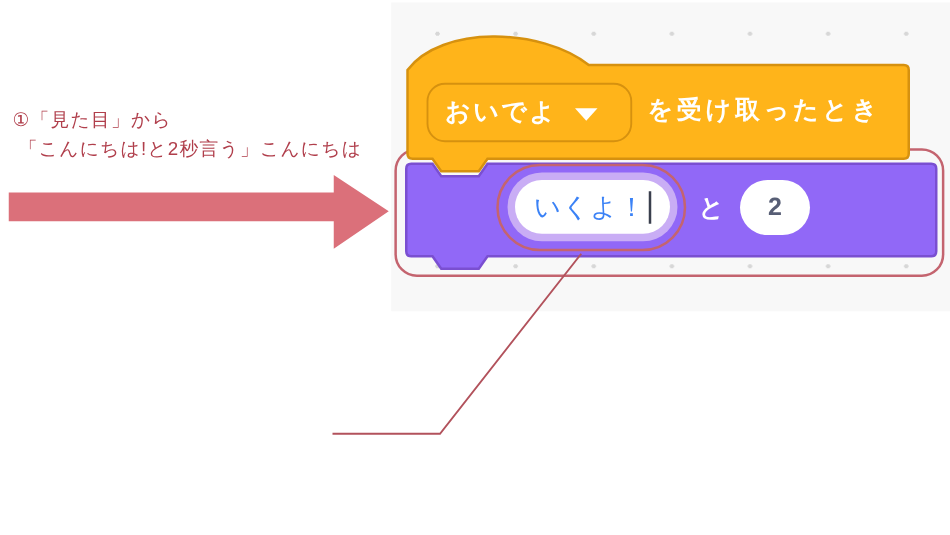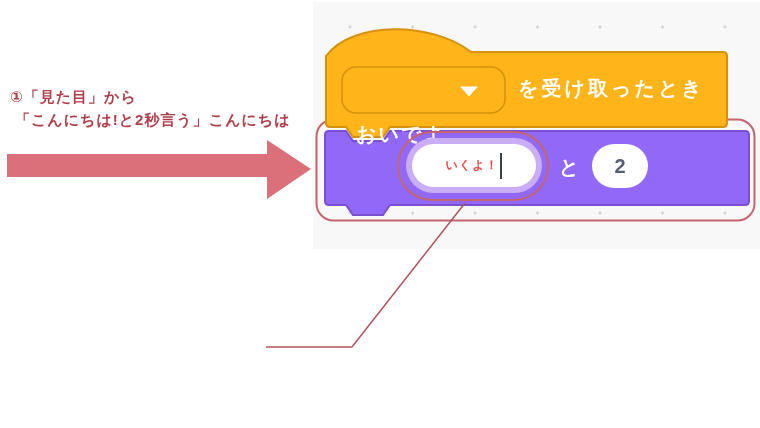--- a/index.html
+++ b/index.html
@@ -25,29 +25,29 @@
   .input-ring{
     left:397px;top:131px;width:152px;height:70px;border-radius:35px;
     border:2px solid #c4646f;background:transparent;
   }
   .input-oval{
     left:412px;top:144px;width:124px;height:43px;border-radius:21.5px;
     background:#ffffff;box-shadow:0 0 0 6px #c9adf5;
     display:flex;align-items:center;justify-content:center;
   }
   .input-text{
-    color:#ef4444;font-weight:bold;font-size:12px;letter-spacing:1px;white-space:nowrap;
+    color:#3b82f6;font-weight:normal;font-size:21px;letter-spacing:1px;white-space:nowrap;
   }
   .text-cursor{width:2px;height:26px;background:#3a3f4d;margin-left:2px;}
   .num-oval{
     left:592px;top:144px;width:56px;height:44px;border-radius:22px;background:#ffffff;
     color:#575e75;font-weight:bold;font-size:20px;text-align:center;line-height:44px;
   }
   .anno{
-    color:#b03e4b;font-weight:bold;font-size:15px;letter-spacing:1px;white-space:nowrap;
+    color:#b03e4b;font-weight:normal;font-size:15px;letter-spacing:1px;white-space:nowrap;
     line-height:20px;
   }
 </style>
 </head>
 <body>
 
 <div class="canvas">
 
   <div class="workspace"></div>
 
@@ -63,21 +63,21 @@
 
     <path d="M 329,131 H 346 L 353,141 H 383 L 390,131 H 745 Q 749,131 749,135 V 201
              Q 749,205 745,205 H 390 L 383,215 H 353 L 346,205 H 329 Q 325,205 325,201
              V 135 Q 325,131 329,131 Z" fill="#9168f7" stroke="#7a4fd1" stroke-width="2"></path>
 
     <polygon points="7,154 267,154 267,140 311,169 267,199 267,177 7,177" fill="#db707a"></polygon>
 
     <polyline points="465,203 352,347 266,347" fill="none" stroke="#b2525c" stroke-width="1.5"></polyline>
   </svg>
 
-  <div class="abs blocktext dd-label" style="left:345px;top:67px;width:112px;margin-top:44px;">おいでよ</div>
+  <div class="abs blocktext dd-label" style="left:345px;top:67px;width:112px;">おいでよ</div>
   <div class="abs blocktext" style="left:518px;top:67px;font-family:Liberation Mono, monospace;">を受け取ったとき</div>
 
   <div class="abs input-ring"></div>
   <div class="abs input-oval">
     <span class="input-text">いくよ！</span>
     <span class="text-cursor"></span>
   </div>
 
   <div class="abs blocktext" style="left:557px;top:144px;width:24px;text-align:center;letter-spacing:0;">と</div>
   <div class="abs num-oval">2</div>

